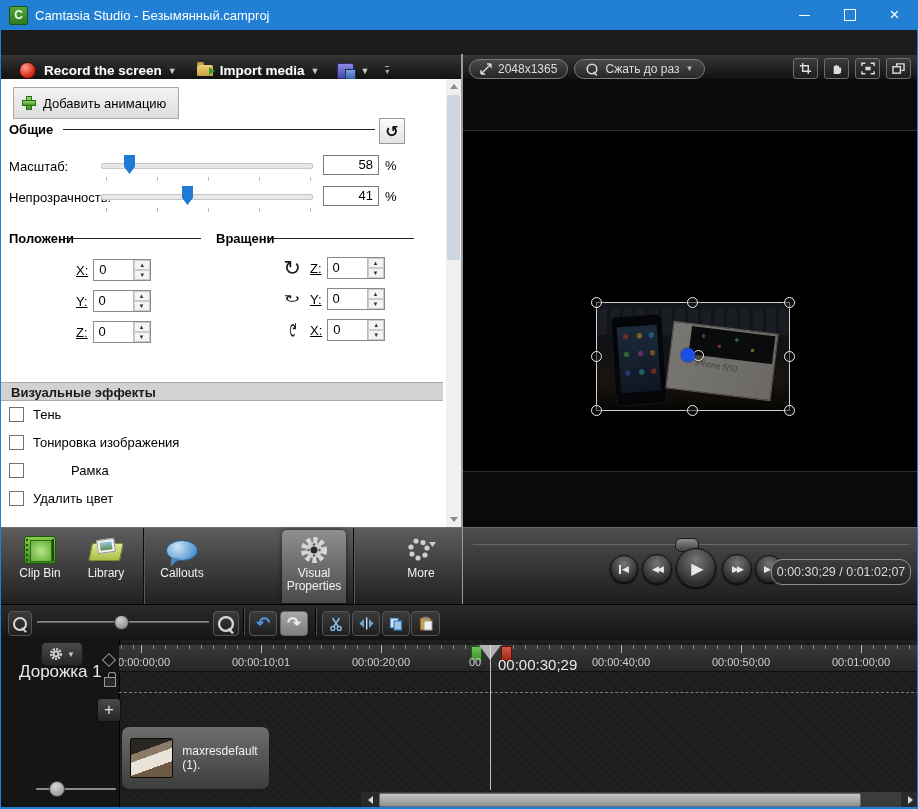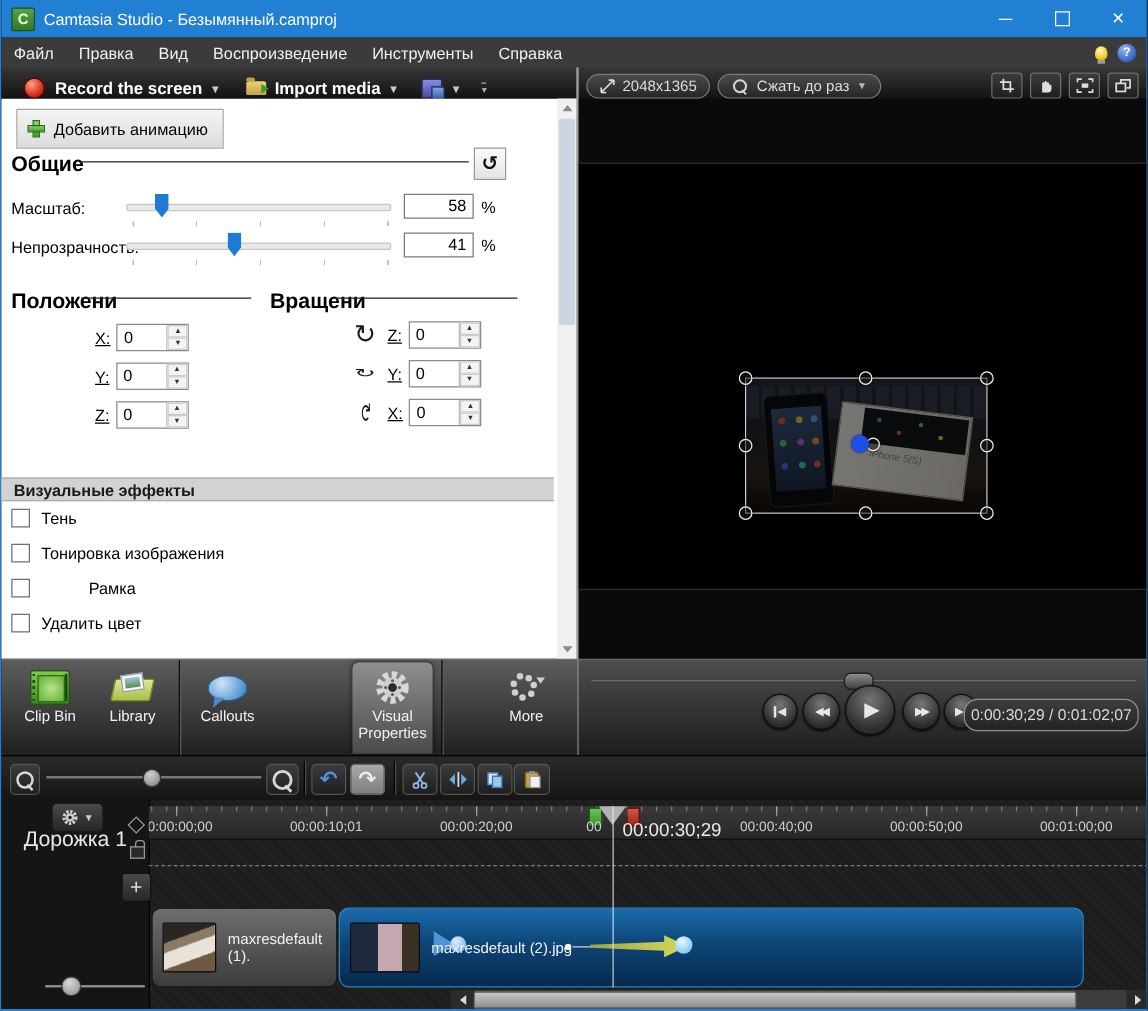--- a/index.html
+++ b/index.html
@@ -40,21 +40,21 @@
   .tb-iconbtn{width:23px;height:19px;border:1px solid #6e6e6e;border-radius:3px;background:linear-gradient(#3c3c3c,#1e1e1e);
               display:flex;align-items:center;justify-content:center;}
   
   .props{left:0;top:79px;width:460px;height:448px;background:#ffffff;color:#000;font-size:13px;}
   .add-anim{left:12px;top:8px;height:30px;padding:0 12px 0 8px;background:linear-gradient(#f4f4f4,#dcdcdc);border:1px solid #a8a8a8;
             display:flex;align-items:center;gap:7px;font-size:13px;}
   .plus-ic{width:14px;height:14px;position:relative;}
   .plus-ic::before,.plus-ic::after{content:"";position:absolute;background:linear-gradient(#8fd46a,#3f9a28);border:1px solid #2a6e18;}
   .plus-ic::before{left:4px;top:0;width:4px;height:12px;}
   .plus-ic::after{left:0;top:4px;width:12px;height:4px;}
-  .sec-title{font-weight:bold;font-size:17px;}
+  .sec-title{font-weight:bold;font-size:13px;}
   .hline{height:1px;background:#222;}
   .reset-btn{width:24px;height:24px;border:1px solid #9a9a9a;background:linear-gradient(#fafafa,#e4e4e4);
              display:flex;align-items:center;justify-content:center;font-size:16px;font-weight:bold;color:#111;}
   .slider-track{height:4px;background:#e8e8e8;border:1px solid #c6c6c6;border-radius:2px;}
   .slider-thumb{width:11px;height:19px;background:#1e7ad4;clip-path:polygon(0 0,100% 0,100% 62%,50% 100%,0 62%);}
   .slider-ticks{height:4px;background:repeating-linear-gradient(to right,#bbb 0 1px,transparent 1px 51px);}
   .valbox{width:56px;height:20px;border:1px solid #7a7a7a;background:#fff;font-size:13px;text-align:right;padding:1px 5px 0 0;box-sizing:border-box;}
   .spinrow{display:flex;align-items:center;gap:5px;}
   .spinlabel{text-decoration:underline;font-size:13px;}
   .spinbox{width:58px;height:22px;border:1px solid #8a8a8a;background:#fff;display:flex;box-sizing:border-box;}
@@ -192,32 +192,20 @@
       <div class="win-btn">
           <span class="glyph-min"></span>
         </div>
       <div class="win-btn">
           <span class="glyph-max"></span>
         </div>
       <div class="win-btn" style="font-size:17px;">×</div>
     </div>
   </div>
 
-  <div class="abs menubar">
-    <div class="menu-item">Файл</div>
-    <div class="menu-item">Правка</div>
-    <div class="menu-item">Вид</div>
-    <div class="menu-item">Воспроизведение</div>
-    <div class="menu-item">Инструменты</div>
-    <div class="menu-item">Справка</div>
-    <div class="menubar-right">
-      <div class="bulb"></div>
-      <div class="help-ball">?</div>
-    </div>
-  </div>
 
   <div class="abs toolbar">
     <div style="display:flex;align-items:center;width:460px;">
       <div class="rec-dot"></div>
       <span class="tb-label">Record the screen</span>
       <span class="caret">▼</span>
       <div class="folder-ic"></div>
       <span class="tb-label">Import media</span>
       <span class="caret">▼</span>
       <div class="produce-ic"></div>
@@ -567,30 +555,20 @@
     </div>
 
     <div class="dashline"></div>
     <div class="addtrack">+</div>
 
     <div class="trackrow">
       <div class="clip clip1">
         <div class="thumb th1"></div>
         <span style="margin-left:9px;">maxresdefault (1).</span>
       </div>
-      <div class="clip clip2">
-        <div class="thumb th2"></div>
-        <span style="margin-left:9px;position:relative;z-index:1;">maxresdefault (2).jpg</span>
-        <div class="zoommark"></div>
-        <div class="zoommark-dot"></div>
-        <div class="animdot"></div>
-        <div class="animline"></div>
-        <div class="animarrow"></div>
-        <div class="animend"></div>
-      </div>
     </div>
 
     <div class="ph-green"></div>
     <div class="ph-red"></div>
     <div class="ph-prefix">00</div>
     <div class="ph-tri"></div>
     <div class="ph-label">00:00:30;29</div>
     <div class="playhead-line"></div>
 
     <div class="hscroll">

